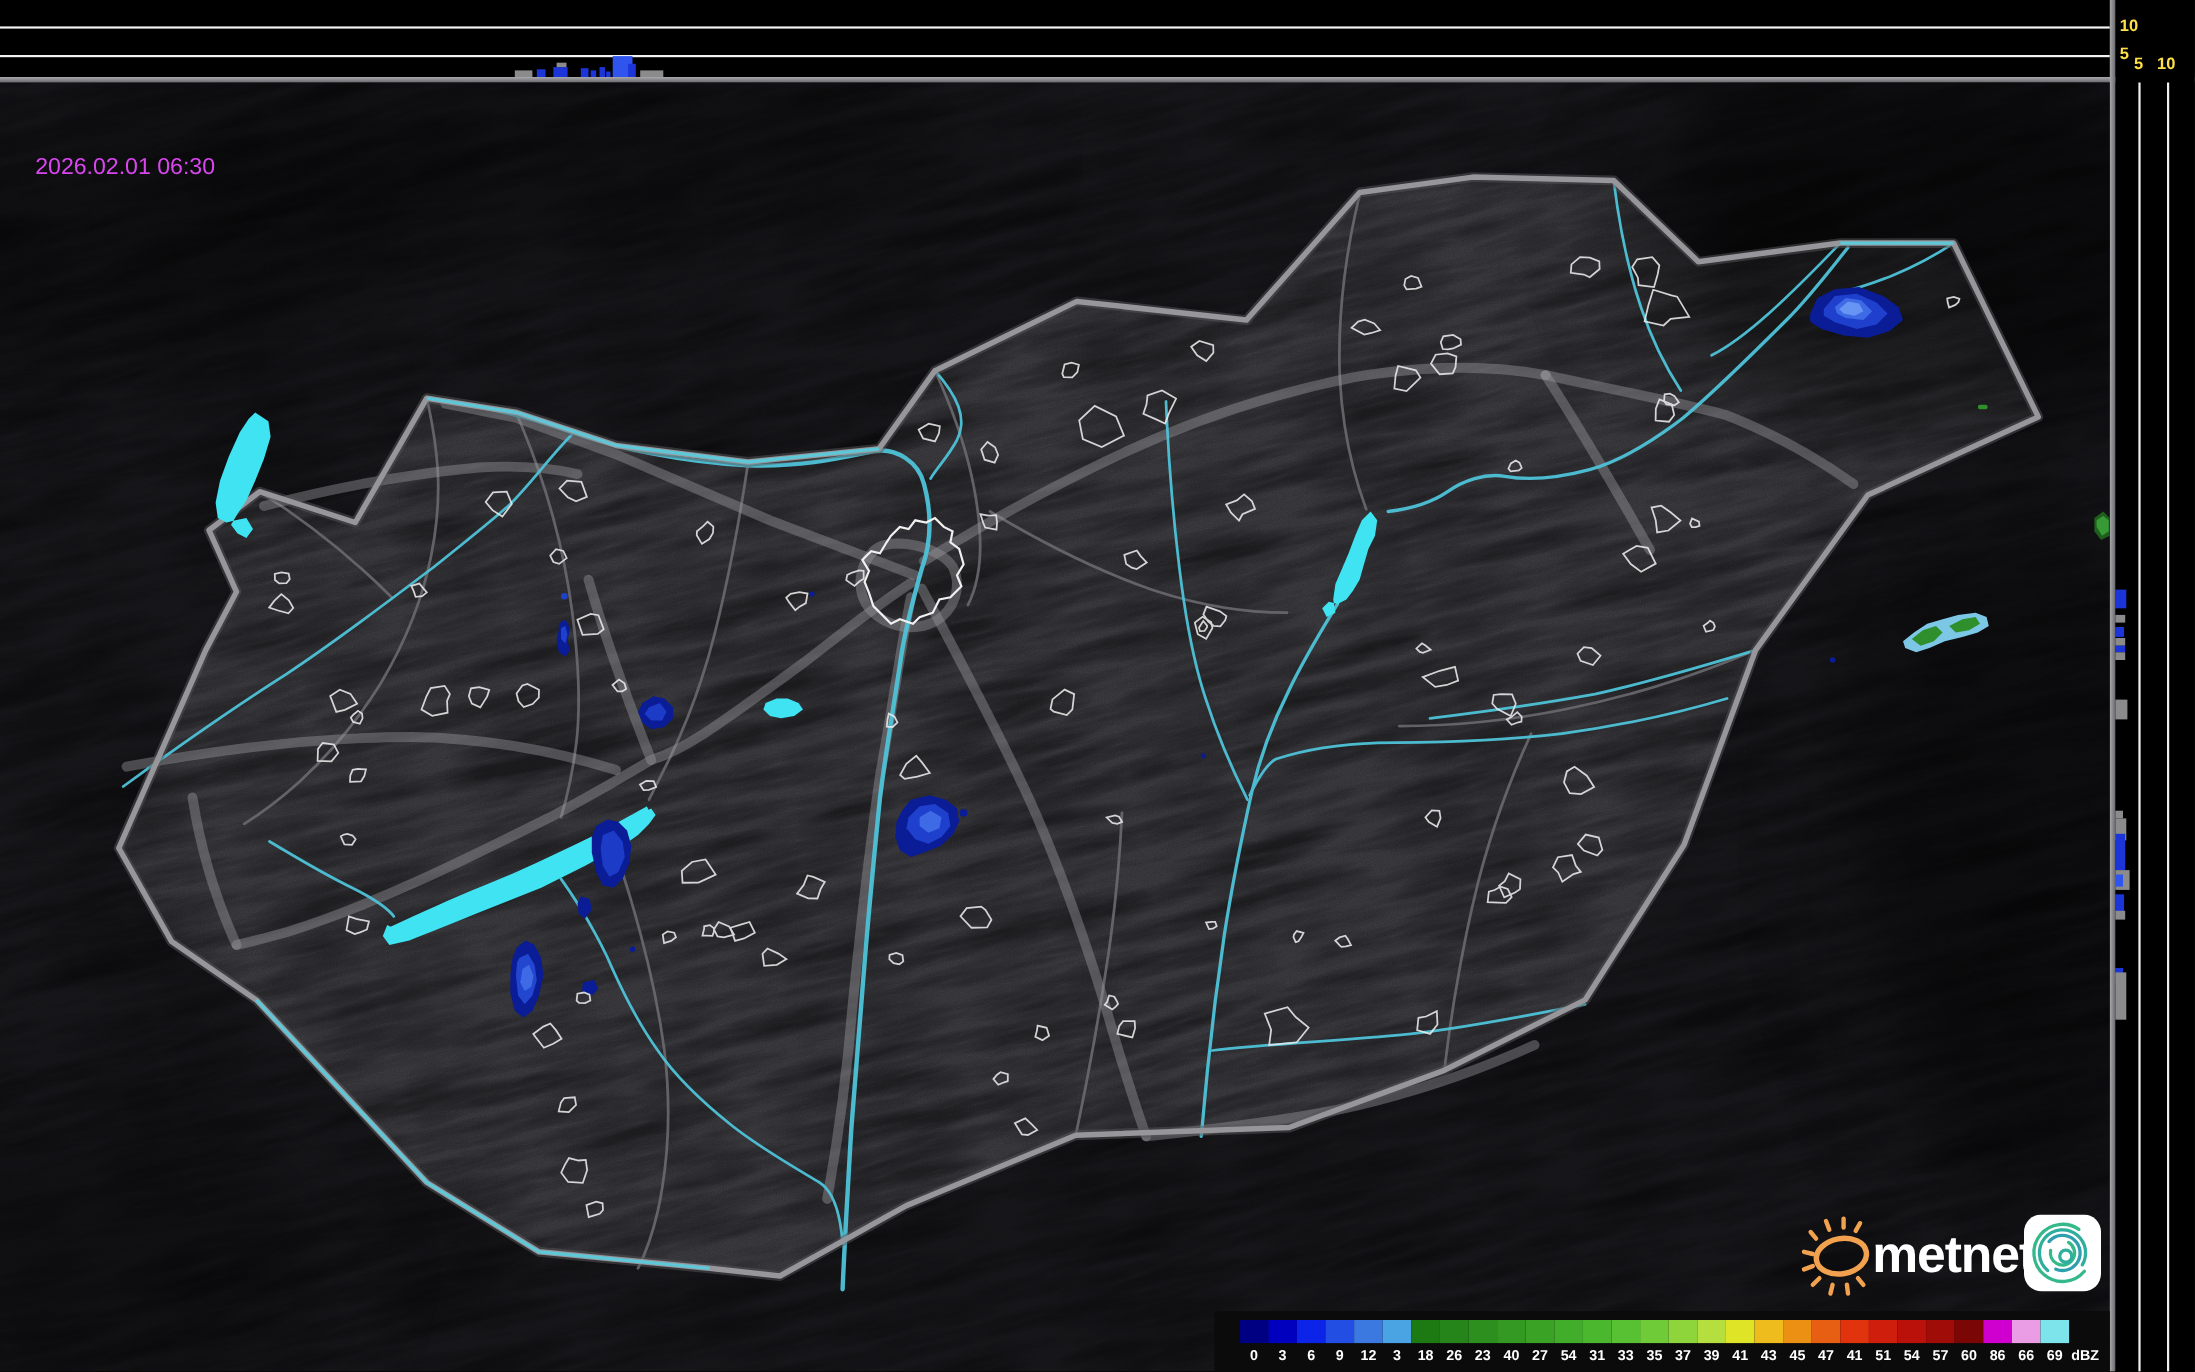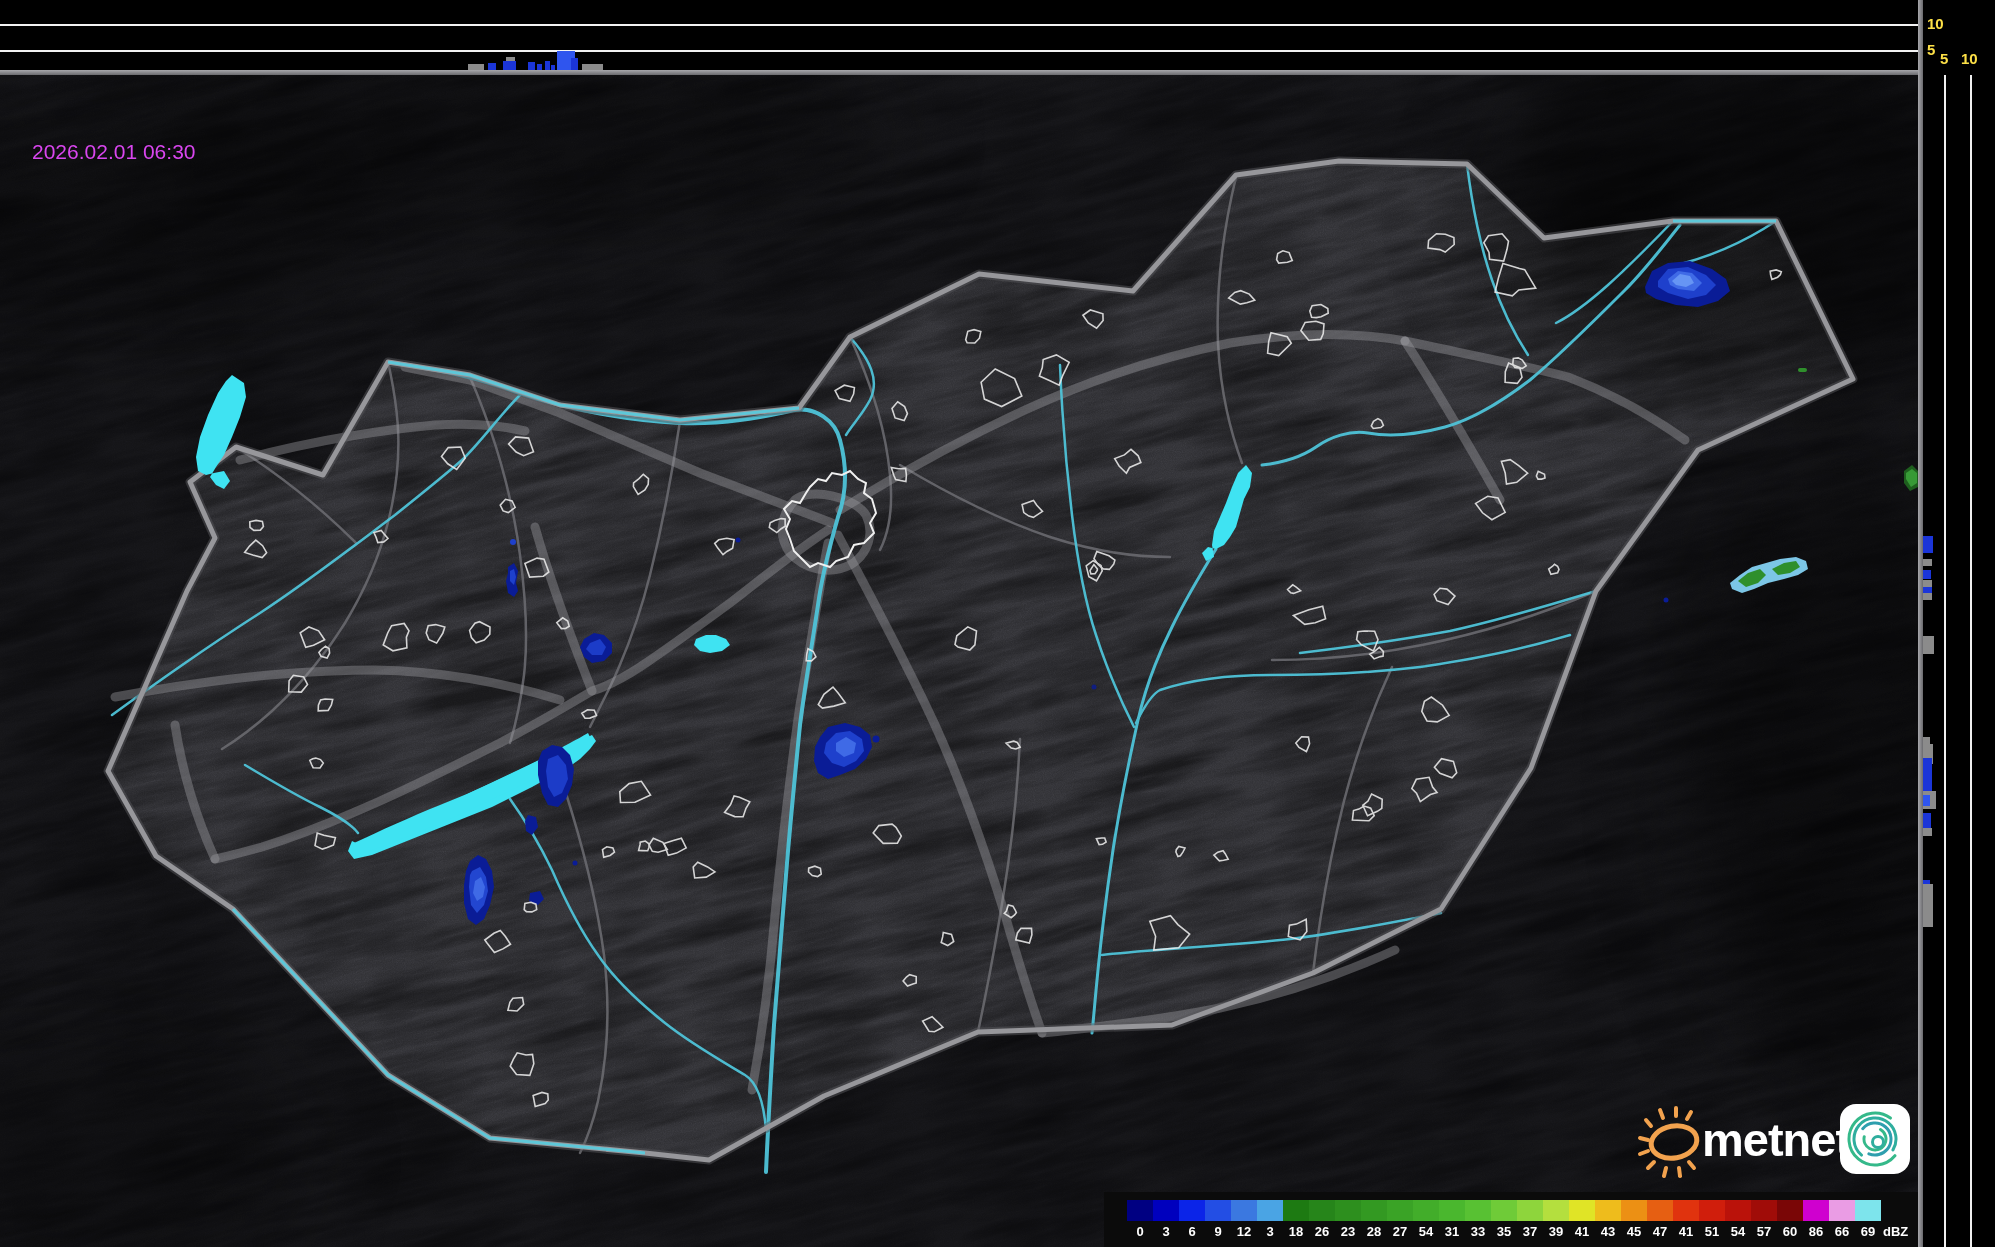--- a/index.html
+++ b/index.html
@@ -360,21 +360,21 @@
     <div id="legend-labels">
         <span>0</span>
         <span>3</span>
         <span>6</span>
         <span>9</span>
         <span>12</span>
         <span>3</span>
         <span>18</span>
         <span>26</span>
         <span>23</span>
-        <span>28</span>
+        <span>40</span>
         <span>27</span>
         <span>54</span>
         <span>31</span>
         <span>33</span>
         <span>35</span>
         <span>37</span>
         <span>39</span>
         <span>41</span>
         <span>43</span>
         <span>45</span>

